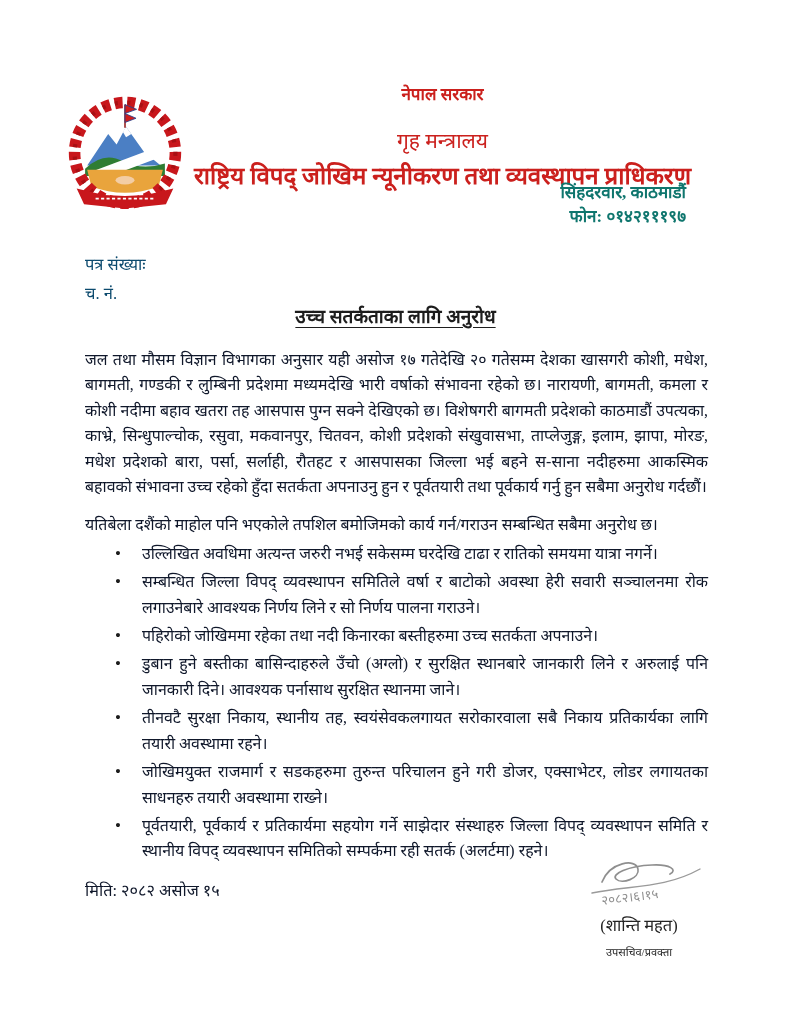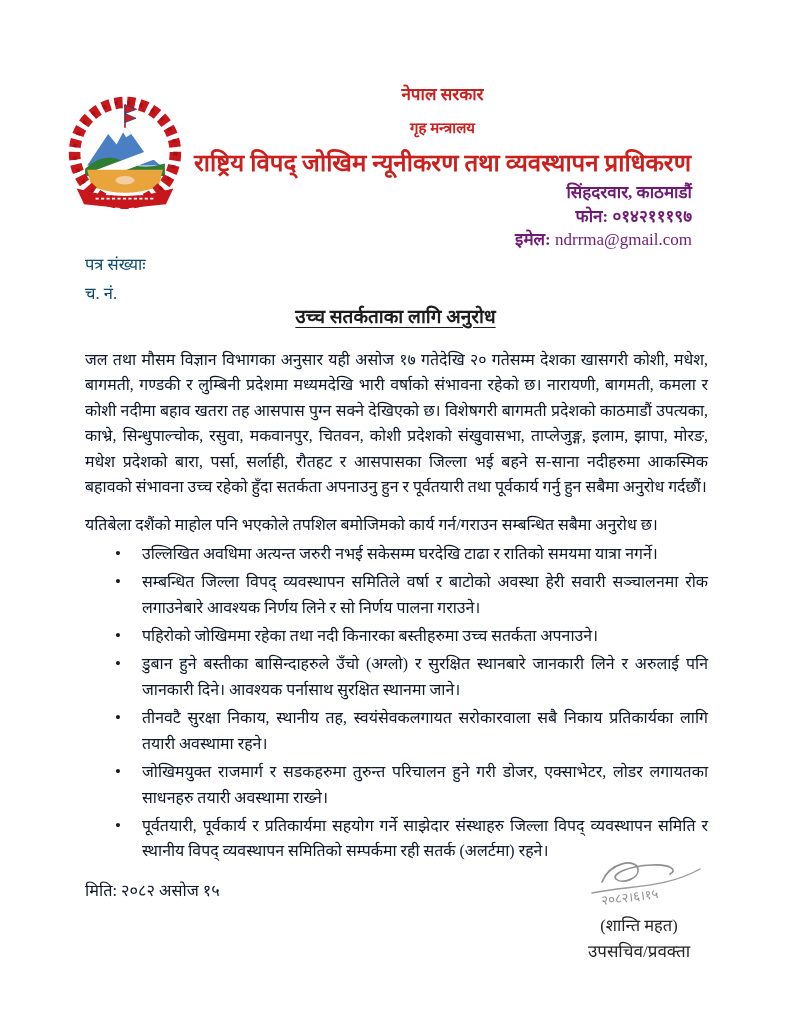--- a/index.html
+++ b/index.html
@@ -11,25 +11,25 @@
     background:#ffffff;
     font-family:"Liberation Serif","DejaVu Serif",serif;
     color:#242424;
     overflow:hidden;
   }
   
   .emblem{position:absolute;left:62px;top:92px;width:126px;height:126px;}
   
   .hdr{position:absolute;top:84px;left:100px;right:6px;text-align:center;color:#cb201d;}
   .hdr .gov{font-size:17px;font-weight:bold;line-height:22px;}
-  .hdr .ministry{font-size:15px;font-weight:bold;line-height:27px;margin-top:9px;}
+  .hdr .ministry{font-size:21px;font-weight:normal;line-height:27px;margin-top:22px;}
   .hdr .authority{font-size:24px;font-weight:bold;line-height:31px;margin-top:6px;}
   
-  .contact{position:absolute;top:181px;right:99px;text-align:right;font-weight:bold;
-           font-size:17px;line-height:23.5px;color:#701a75;}
+  .contact{position:absolute;top:181px;right:105px;text-align:right;font-weight:bold;
+           font-size:17px;line-height:23.5px;color:#0f766e;}
   .contact .latin{font-weight:normal;font-family:"Liberation Serif",serif;}
   
   .ref{position:absolute;top:255px;left:85px;font-size:16.5px;line-height:20px;color:#0c4a6e;}
   .ref .ref-line{margin-bottom:9px;}
   
   .title{position:absolute;top:303px;left:0;right:0;text-align:center;
          font-size:19px;font-weight:bold;color:#1d1d1d;
          text-decoration:underline;text-underline-offset:4px;font-family:Liberation Serif, serif;}
   
   .body{position:absolute;top:347px;left:85px;right:83px;
@@ -38,21 +38,21 @@
   .body p + p{margin-top:13px;}
   .body ul{list-style:none;margin:3px 0 0 0;padding:0;}
   .body li{position:relative;padding-left:57px;margin-top:3px;}
   .body li::before{content:"\2022";position:absolute;left:30px;top:0;
                    font-size:17px;color:#1c1c1c;}
   .date-line{margin-top:14px;font-size:16.3px;}
   
   .sign{position:absolute;top:852px;right:52px;width:200px;text-align:center;color:#242424;}
   .sign .scribble{display:block;margin:0 auto 4px auto;}
   .sign .sig-name{font-size:16.5px;line-height:24px;margin-top:2px;}
-  .sign .sig-role{font-size:17px;line-height:24px;margin-top:2px;}
+  .sign .sig-role{font-size:11px;line-height:24px;margin-top:2px;}
 </style>
 </head>
 <body>
 
 <div class="page">
 
   <svg class="emblem" viewBox="0 0 120 120" xmlns="http://www.w3.org/2000/svg" aria-hidden="true">
 
     <circle cx="60" cy="60" r="42" fill="#ffffff"></circle>
 
@@ -81,24 +81,20 @@
     <div class="ministry">गृह मन्त्रालय</div>
     <div class="authority">राष्ट्रिय विपद् जोखिम न्यूनीकरण तथा व्यवस्थापन प्राधिकरण</div>
   </div>
 
   <div class="contact">
     <div>सिंहदरवार, काठमाडौं</div>
     <div>
       <span>फोन:</span>
       <span>०१४२१११९७</span>
     </div>
-    <div>
-      <span>इमेल:</span>
-      <span class="latin">ndrrma@gmail.com</span>
-    </div>
   </div>
 
   <div class="ref">
     <div class="ref-line">पत्र संख्याः</div>
     <div class="ref-line">च. नं.</div>
   </div>
 
   <div class="title">उच्च सतर्कताका लागि अनुरोध</div>
 
   <div class="body">

